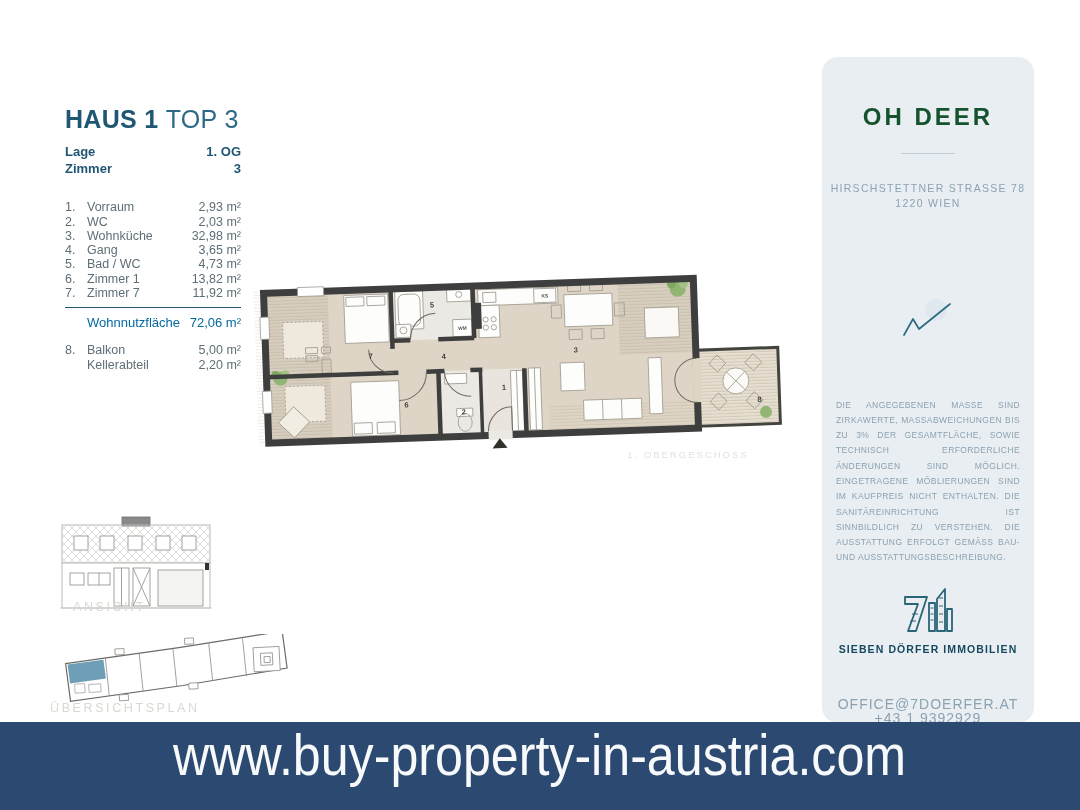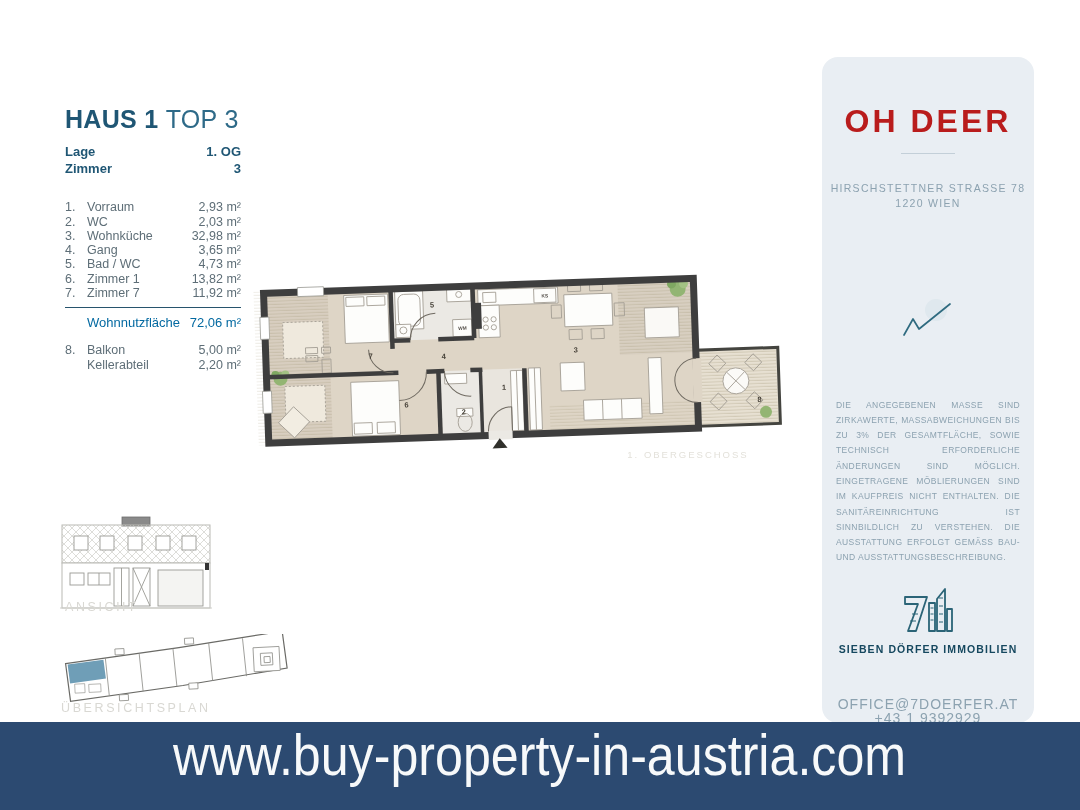--- a/index.html
+++ b/index.html
@@ -22,28 +22,28 @@
   .divider{border-top:1.6px solid #27546d;margin:7px 0 7px;}
   .total-row{display:grid;grid-template-columns:22px 1fr auto;font-weight:400;
              color:#0369a1;font-size:13px;line-height:16px;}
   .extras{margin-top:12px;}
 
   
   .floorplan{position:absolute;left:248px;top:256px;}
   .elevation{position:absolute;left:60px;top:516px;}
   .siteplan{position:absolute;left:58px;top:634px;}
   .caption{position:absolute;color:#d9d8d3;font-size:12.5px;letter-spacing:2.6px;}
-  .cap-ansicht{left:65px;top:600px;}
-  .cap-uebersicht{left:61px;top:701px;}
+  .cap-ansicht{left:73px;top:600px;}
+  .cap-uebersicht{left:50px;top:701px;}
 
   
   .sidebar{position:absolute;left:822px;top:57px;width:212px;height:666px;
            background:#e9eef3;border-radius:16px;text-align:center;color:#8ca2b0;}
-  .oh-deer{position:absolute;top:46px;width:100%;font-size:32px;font-weight:800;
-           letter-spacing:3px;color:#b91c1c;}
+  .oh-deer{position:absolute;top:46px;width:100%;font-size:24px;font-weight:800;
+           letter-spacing:3px;color:#14532d;}
   .sb-divider{position:absolute;top:96px;left:50%;width:54px;margin-left:-27px;
               border-top:1.2px solid #c3cfd8;}
   .sb-address{position:absolute;top:124px;width:100%;font-size:10.5px;
               letter-spacing:1.3px;line-height:15px;}
   .north{position:absolute;top:238px;left:50%;margin-left:-32px;}
   .disclaimer{position:absolute;top:332px;left:14px;right:14px;font-size:8.5px;
               line-height:1.8;letter-spacing:.4px;text-align:justify;}
   .logo{position:absolute;top:524px;left:50%;margin-left:-29px;}
   .company{position:absolute;top:586px;width:100%;font-size:10.5px;font-weight:700;
            letter-spacing:1.1px;color:#16485f;}

